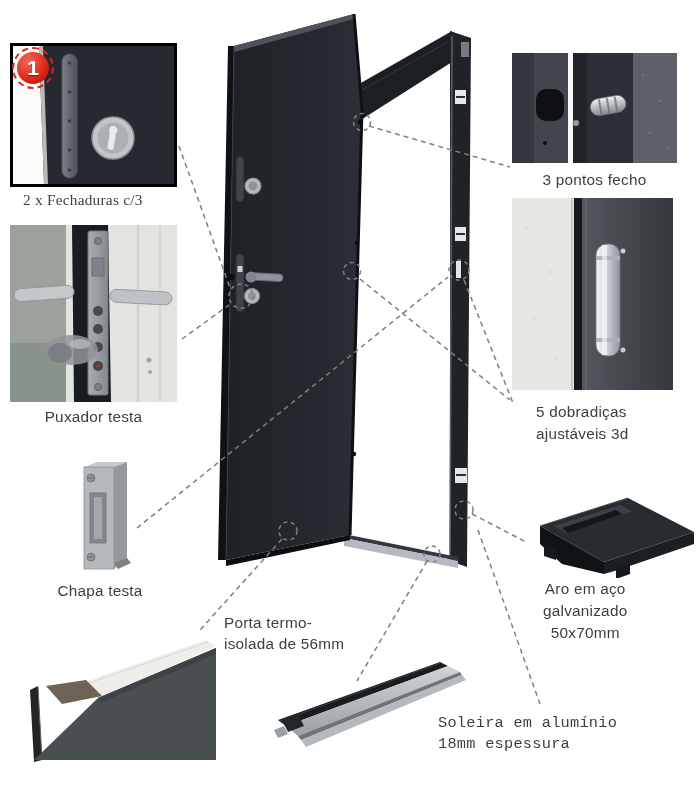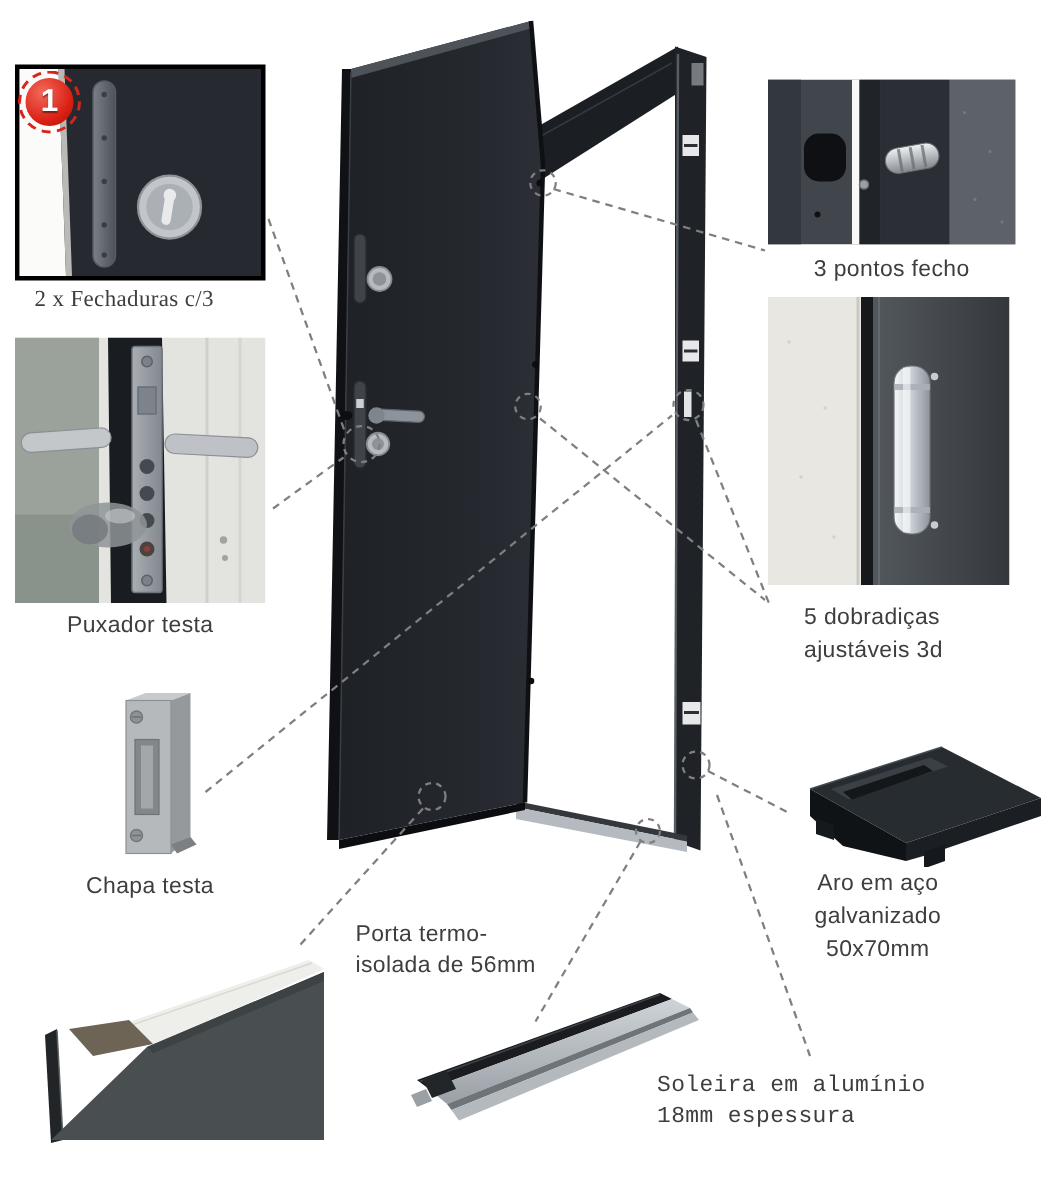--- a/index.html
+++ b/index.html
@@ -199,21 +199,21 @@
     <svg width="196" height="130" viewBox="0 0 196 130">
       <polygon points="8,56 16,52 20,126 12,128" fill="#222527"></polygon>
       <line x1="16" y1="53" x2="20" y2="126" stroke="#5f6468" stroke-width="1"></line>
       <polygon points="62,48 184,6 194,12 78,64" fill="#eeeeea"></polygon>
       <line x1="64" y1="50" x2="186" y2="8" stroke="#d9d9d3" stroke-width="1"></line>
       <polygon points="24,52 64,46 80,62 40,70" fill="#6d6455"></polygon>
       <polygon points="76,64 194,14 194,126 12,126" fill="#494e51"></polygon>
       <polygon points="76,64 194,14 194,20 80,68" fill="#3d4245"></polygon>
     </svg>
   </div>
-  <div class="cap" style="left:237px;top:612px;">
+  <div class="cap" style="left:224px;top:612px;">
     <div>Porta termo-</div>
     <div>isolada de 56mm</div>
   </div>
 
   <div class="panel" style="left:512px;top:53px;width:165px;height:110px;">
     <svg width="165" height="110" viewBox="0 0 165 110">
       <defs>
         <linearGradient id="gpin" x1="0" y1="0" x2="0" y2="1">
           <stop offset="0" stop-color="#f0f2f4"></stop>
             <stop offset="1" stop-color="#82878c"></stop>

